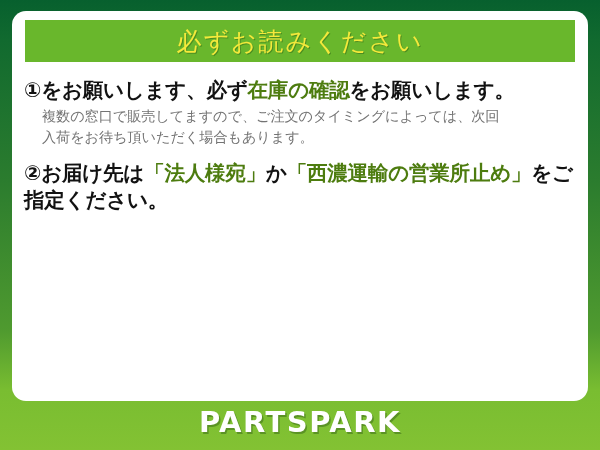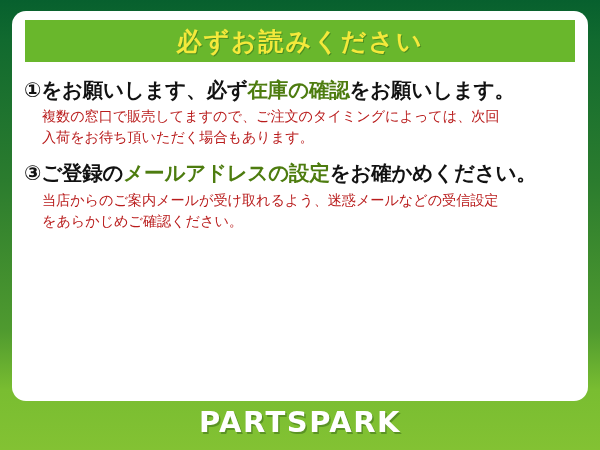--- a/index.html
+++ b/index.html
@@ -49,21 +49,21 @@
     width: 550px;
     height: 42px;
     background: #69b72c;
     display: flex;
     align-items: center;
     justify-content: center;
   }
   .title-text {
     color: #f4e93b;
     font-size: 25px;
-    font-weight: bold;
+    font-weight: normal;
     letter-spacing: 2px;
     line-height: 1;
     text-shadow: 1px 1px 0 rgba(40,90,20,0.45);
     white-space: nowrap;
   }
 
   
   .content {
     position: absolute;
     left: 0;
@@ -94,21 +94,21 @@
     color: #4d7c0f;
   }
   .num {
     font-weight: bold;
     color: #121212;
   }
 
   .body-text {
     padding: 3px 10px 0 30px;
     font-size: 14.2px;
-    color: #b91c1c;
+    color: #737373;
     line-height: 1.48;
     letter-spacing: -0.1px;
     white-space: pre-line;
   }
 
   
   .brand-bar {
     position: absolute;
     left: 0;
     top: 402px;
@@ -141,29 +141,25 @@
 
       <div class="item item-1">
         <div class="headline">
           <span class="num">①</span><span>をお願いします、必ず</span><span class="hl-green">在庫の確認</span><span>をお願いします。</span>
         </div>
         <div class="body-text">複数の窓口で販売してますので、ご注文のタイミングによっては、次回
 入荷をお待ち頂いただく場合もあります。</div>
       </div>
 
       <div class="item item-2">
+        <div class="headline wrap">
+          <span class="num">②</span><span>お届け先は</span><span class="hl-green">「法人様宛」</span><span>か</span><span class="hl-green">「西濃運輸の営業所止め」</span><span>をご指定ください。</span>
+        </div>
       </div>
 
-      <div class="item item-3">
-        <div class="headline">
-          <span class="num">③</span><span>ご登録の</span><span class="hl-green">メールアドレスの設定</span><span>をお確かめください。</span>
-        </div>
-        <div class="body-text">当店からのご案内メールが受け取れるよう、迷惑メールなどの受信設定
-をあらかじめご確認ください。</div>
-      </div>
 
     </div>
   </div>
 
   <div class="brand-bar">
     <span class="brand-text">PARTSPARK</span>
   </div>
 
 </div>
 

